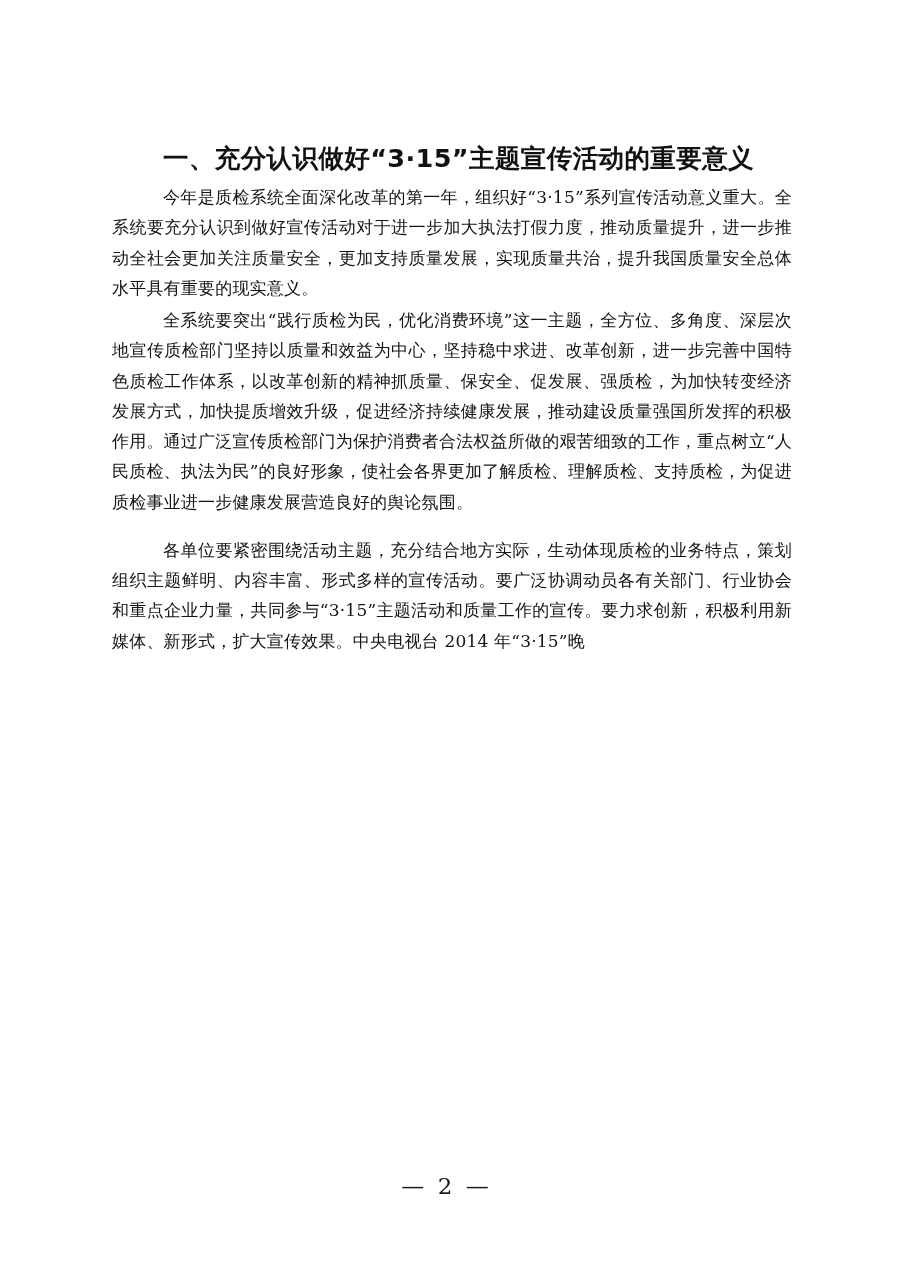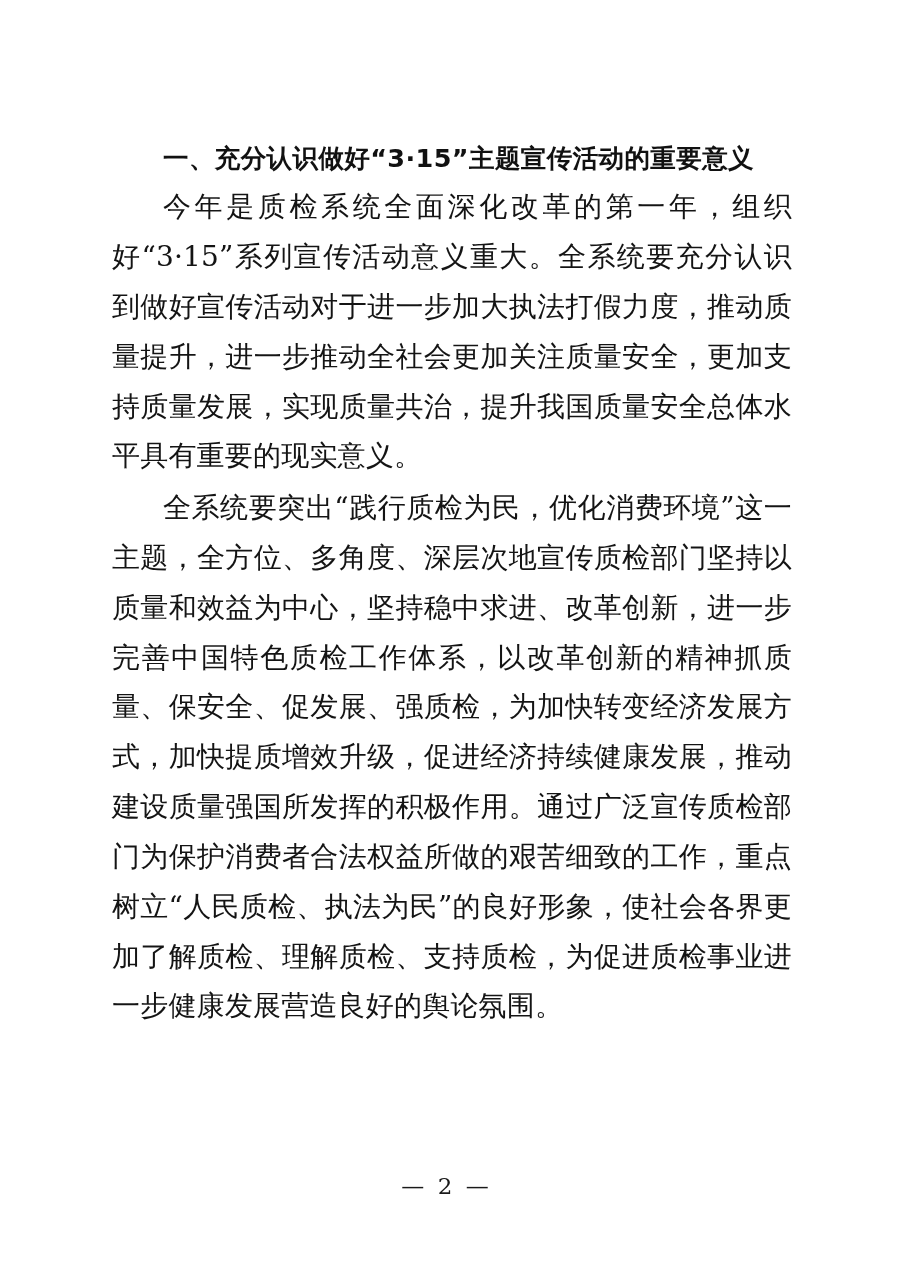--- a/index.html
+++ b/index.html
@@ -28,21 +28,21 @@
     font-weight: bold;
     font-size: 25.5px;
     line-height: 1.42;
     margin: 0 0 6px 0;
     text-indent: 51px;
     letter-spacing: 0.4px;
     color: #111111;
   }
   .para {
     font-family: "DejaVu Serif", serif;
-    font-size: 28px;
+    font-size: 17px;
     line-height: 1.78;
     margin: 0 0 2px 0;
     text-indent: 51px;
     text-align: justify;
     text-justify: inter-character;
     letter-spacing: 0.2px;
     color: #141414;
   }
   .spacer-md { height: 16px; }
   .footer {
@@ -67,20 +67,21 @@
 
     <h2 class="heading">一、充分认识做好“3·15”主题宣传活动的重要意义</h2>
 
     <p class="para">今年是质检系统全面深化改革的第一年，组织好“3·15”系列宣传活动意义重大。全系统要充分认识到做好宣传活动对于进一步加大执法打假力度，推动质量提升，进一步推动全社会更加关注质量安全，更加支持质量发展，实现质量共治，提升我国质量安全总体水平具有重要的现实意义。</p>
 
     <p class="para">全系统要突出“践行质检为民，优化消费环境”这一主题，全方位、多角度、深层次地宣传质检部门坚持以质量和效益为中心，坚持稳中求进、改革创新，进一步完善中国特色质检工作体系，以改革创新的精神抓质量、保安全、促发展、强质检，为加快转变经济发展方式，加快提质增效升级，促进经济持续健康发展，推动建设质量强国所发挥的积极作用。通过广泛宣传质检部门为保护消费者合法权益所做的艰苦细致的工作，重点树立“人民质检、执法为民”的良好形象，使社会各界更加了解质检、理解质检、支持质检，为促进质检事业进一步健康发展营造良好的舆论氛围。</p>
 
     <div class="spacer-md"></div>
 
 
+    <p class="para">各单位要紧密围绕活动主题，充分结合地方实际，生动体现质检的业务特点，策划组织主题鲜明、内容丰富、形式多样的宣传活动。要广泛协调动员各有关部门、行业协会和重点企业力量，共同参与“3·15”主题活动和质量工作的宣传。要力求创新，积极利用新媒体、新形式，扩大宣传效果。中央电视台 2014 年“3·15”晚</p>
 
   </div>
 
   <div class="footer">
     <span class="dash">—</span>
     <span class="pg-num">2</span>
     <span class="dash">—</span>
   </div>
 
 </div>

